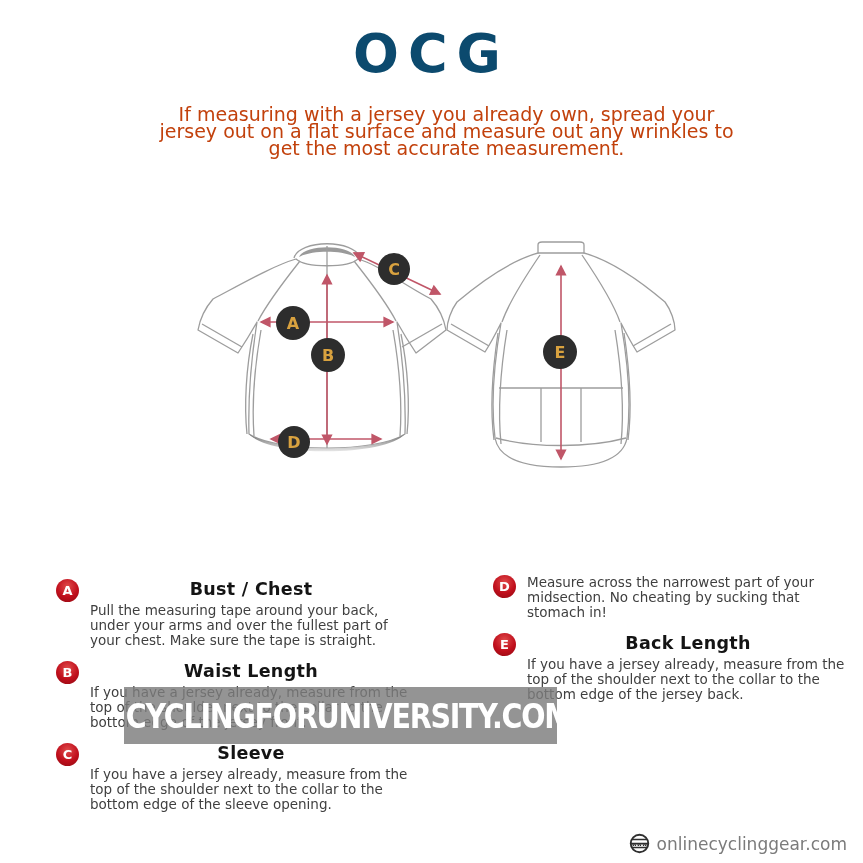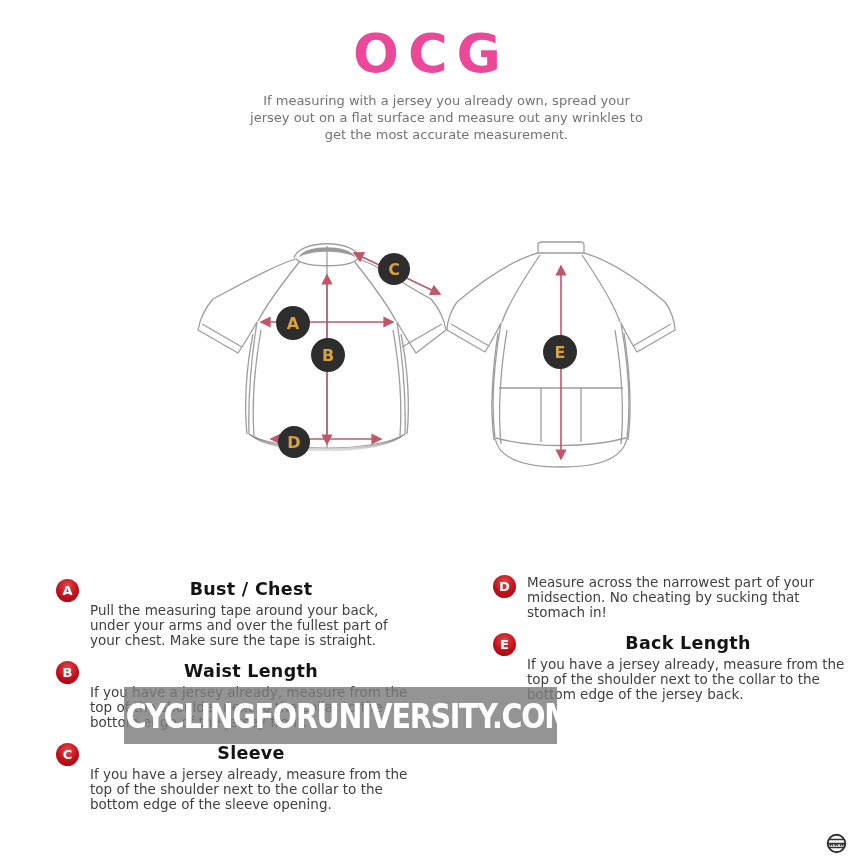--- a/index.html
+++ b/index.html
@@ -3,25 +3,25 @@
 <meta charset="utf-8">
 <style>
   * { margin:0; padding:0; box-sizing:border-box; }
   body { background:#ffffff; }
   .page {
     position:relative; width:863px; height:863px; background:#ffffff;
     font-family:"DejaVu Sans", sans-serif; overflow:hidden;
   }
   .logo {
     position:absolute; top:22px; left:30px; width:803px; text-align:center;
-    font-size:54px; font-weight:bold; letter-spacing:9px; color:#ec4899;
+    font-size:54px; font-weight:bold; letter-spacing:9px; color:#0c4a6e;
   }
   .intro {
-    position:absolute; top:93px; left:30px; width:833px; text-align:center;
-    font-size:13px; line-height:16.8px; color:#737373;
+    position:absolute; top:106px; left:30px; width:833px; text-align:center;
+    font-size:19px; line-height:16.8px; color:#c2410c;
   }
   .jersey-svg { position:absolute; }
   .front-jersey { left:193px; top:238px; }
   .back-jersey  { left:443px; top:238px; }
   .legend-col { position:absolute; }
   .legend-left  { left:56px;  top:579px; width:380px; }
   .legend-right { left:493px; top:575px; width:360px; }
   .legend-item { display:flex; align-items:flex-start; margin-bottom:13px; }
   .badge {
     flex:0 0 23px; width:23px; height:23px; border-radius:50%;
@@ -235,15 +235,16 @@
   <div class="watermark">
     <span class="watermark-text">CYCLINGFORUNIVERSITY.COM</span>
   </div>
 
   <div class="footer">
     <svg width="21" height="21" viewBox="0 0 24 24">
       <circle cx="12" cy="12" r="10" fill="none" stroke="#2f2f2f" stroke-width="2.2"></circle>
       <path d="M3.5,7.5 H20.5 M2.2,12 H21.8 M3.5,16.5 H20.5" stroke="#2f2f2f" stroke-width="1.7" fill="none"></path>
       <text x="12" y="14.3" font-size="6.5" font-weight="bold" text-anchor="middle" fill="#2f2f2f" font-family="DejaVu Sans, sans-serif">www</text>
     </svg>
+    <span>onlinecyclinggear.com</span>
   </div>
 
 </div>
 
 </body></html>

